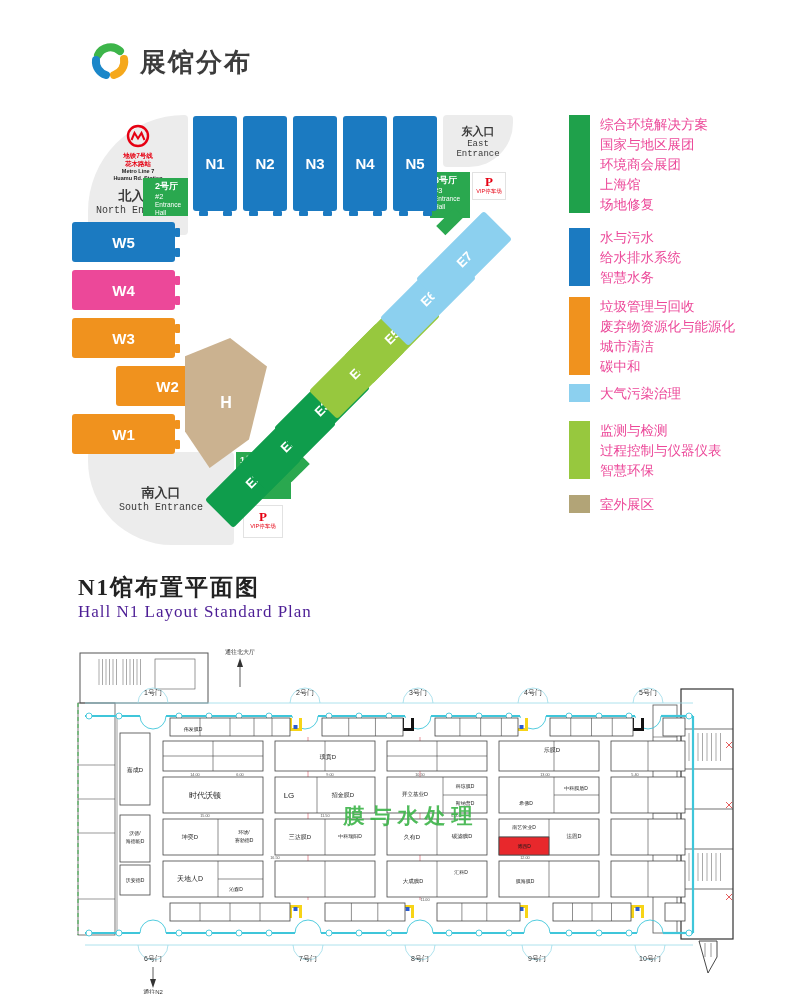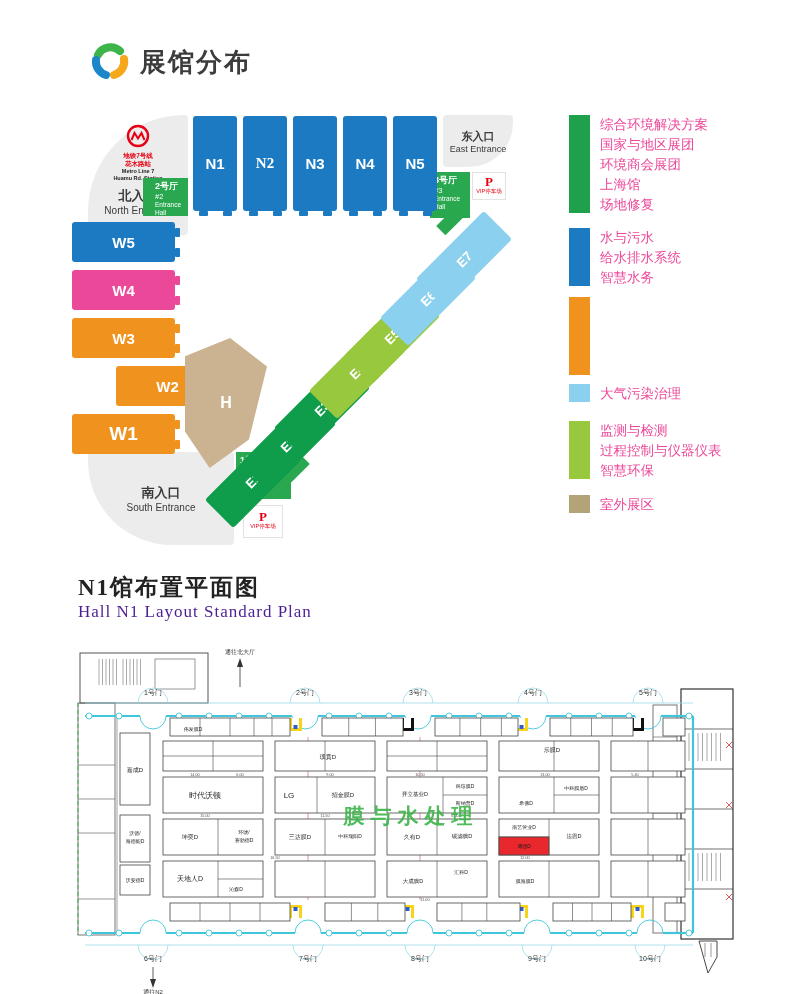--- a/index.html
+++ b/index.html
@@ -7,21 +7,21 @@
         font-family:"Liberation Sans","DejaVu Sans",sans-serif;}
   
   .hdr{position:absolute;left:90px;top:42px;display:flex;align-items:center;gap:10px;}
   .hdr h1{margin:0;font-size:26px;font-weight:bold;color:#3c3c3c;letter-spacing:2px;}
   
   .gray{position:absolute;background:#ececec;color:#3a3a3a;text-align:center;}
   .gray.north{left:88px;top:115px;width:100px;height:120px;border-radius:105px 4px 4px 4px;padding-top:9px;box-sizing:border-box;}
   .gray.east{left:443px;top:115px;width:70px;height:52px;border-radius:4px 4px 44px 4px;display:flex;flex-direction:column;justify-content:center;}
   .gray.south{left:88px;top:452px;width:146px;height:93px;border-radius:4px 4px 4px 84px;display:flex;flex-direction:column;justify-content:center;}
   .gray .big{font-size:13px;font-weight:bold;}
-  .gray .mid{font-size:10px;}
+  .gray .mid{font-size:10px;font-family:Liberation Mono, monospace;}
   .m-red{font-size:6.5px;font-weight:bold;color:#e60012;line-height:8px;}
   .m-blk{font-size:5.5px;font-weight:bold;color:#222;line-height:7px;}
   .north .big{margin-top:5px;}
   
   .ehall{position:absolute;background:#2aa84f;color:#fff;padding:3px 4px;box-sizing:border-box;text-align:left;}
   .ehall .l1{font-size:9px;font-weight:bold;line-height:11px;}
   .ehall .l2{font-size:7.5px;line-height:9px;}
   .ehall .l3{font-size:6.5px;line-height:8px;}
   
   .pbox{position:absolute;background:#fff;border:1px solid #e2e2e2;text-align:center;box-sizing:border-box;padding-top:2px;}
@@ -107,21 +107,21 @@
       <div class="p">P</div>
       <div class="vip">VIP停车场</div>
     </div>
 
     <div id="halls">
         <div class="hall" style="background: rgb(27, 122, 193); left: 193px; top: 116px; width: 44px; height: 95px; font-size: 15px;">
           <span>N1</span>
           <div class="stub" style="left: 6px; top: 100%; width: 9px; height: 5px;"></div>
           <div class="stub" style="left: 30px; top: 100%; width: 9px; height: 5px;"></div>
         </div>
-        <div class="hall" style="background: rgb(27, 122, 193); left: 243px; top: 116px; width: 44px; height: 95px; font-size: 15px; font-family: Liberation Serif, serif;">
+        <div class="hall" style="background: rgb(27, 122, 193); left: 243px; top: 116px; width: 44px; height: 95px; font-size: 15px;">
           <span>N2</span>
           <div class="stub" style="left: 6px; top: 100%; width: 9px; height: 5px;"></div>
           <div class="stub" style="left: 30px; top: 100%; width: 9px; height: 5px;"></div>
         </div>
         <div class="hall" style="background: rgb(27, 122, 193); left: 293px; top: 116px; width: 44px; height: 95px; font-size: 15px;">
           <span>N3</span>
           <div class="stub" style="left: 6px; top: 100%; width: 9px; height: 5px;"></div>
           <div class="stub" style="left: 30px; top: 100%; width: 9px; height: 5px;"></div>
         </div>
         <div class="hall" style="background: rgb(27, 122, 193); left: 343px; top: 116px; width: 44px; height: 95px; font-size: 15px;">
@@ -147,21 +147,21 @@
         <div class="hall" style="background: rgb(240, 146, 30); left: 72px; top: 318px; width: 103px; height: 40px; font-size: 15px;">
           <span>W3</span>
           <div class="stub" style="top: 6px; left: 100%; width: 5px; height: 9px;"></div>
           <div class="stub" style="top: 26px; left: 100%; width: 5px; height: 9px;"></div>
         </div>
         <div class="hall" style="background: rgb(240, 146, 30); left: 72px; top: 366px; width: 103px; height: 40px; font-size: 15px; margin-left: 44px;">
           <span>W2</span>
           <div class="stub" style="top: 6px; left: 100%; width: 5px; height: 9px;"></div>
           <div class="stub" style="top: 26px; left: 100%; width: 5px; height: 9px;"></div>
         </div>
-        <div class="hall" style="background: rgb(240, 146, 30); left: 72px; top: 414px; width: 103px; height: 40px; font-size: 19px;">
+        <div class="hall" style="background: rgb(240, 146, 30); left: 72px; top: 414px; width: 103px; height: 40px; font-size: 15px;">
           <span>W1</span>
           <div class="stub" style="top: 6px; left: 100%; width: 5px; height: 9px;"></div>
           <div class="stub" style="top: 26px; left: 100%; width: 5px; height: 9px;"></div>
         </div>
         <div class="hall" style="background: rgb(15, 157, 76); left: 205px; top: 460px; width: 96px; height: 40px; transform: rotate(-45deg); font-size: 13px;">
           <span>E1</span>
         </div>
         <div class="hall" style="background: rgb(15, 157, 76); left: 240px; top: 424px; width: 96px; height: 40px; transform: rotate(-45deg); font-size: 13px;">
           <span>E2</span>
         </div>
@@ -200,20 +200,26 @@
       <div class="lgroup" style="top: 228px;">
         <div class="lbar" style="background: rgb(27, 122, 193); height: 58px;"></div>
         <div class="ltxt">
           <div>水与污水</div>
           <div>给水排水系统</div>
           <div>智慧水务</div>
         </div>
       </div>
       <div class="lgroup" style="top: 297px;">
         <div class="lbar" style="background: rgb(240, 146, 30); height: 78px;"></div>
+        <div class="ltxt">
+          <div>垃圾管理与回收</div>
+          <div>废弃物资源化与能源化</div>
+          <div>城市清洁</div>
+          <div>碳中和</div>
+        </div>
       </div>
       <div class="lgroup" style="top: 384px; gap: 10px;">
         <div class="lbar" style="background: rgb(140, 208, 239); height: 18px;"></div>
         <div class="ltxt">
           <div>大气污染治理</div>
         </div>
       </div>
       <div class="lgroup" style="top: 421px;">
         <div class="lbar" style="background: rgb(151, 200, 62); height: 58px;"></div>
         <div class="ltxt">

